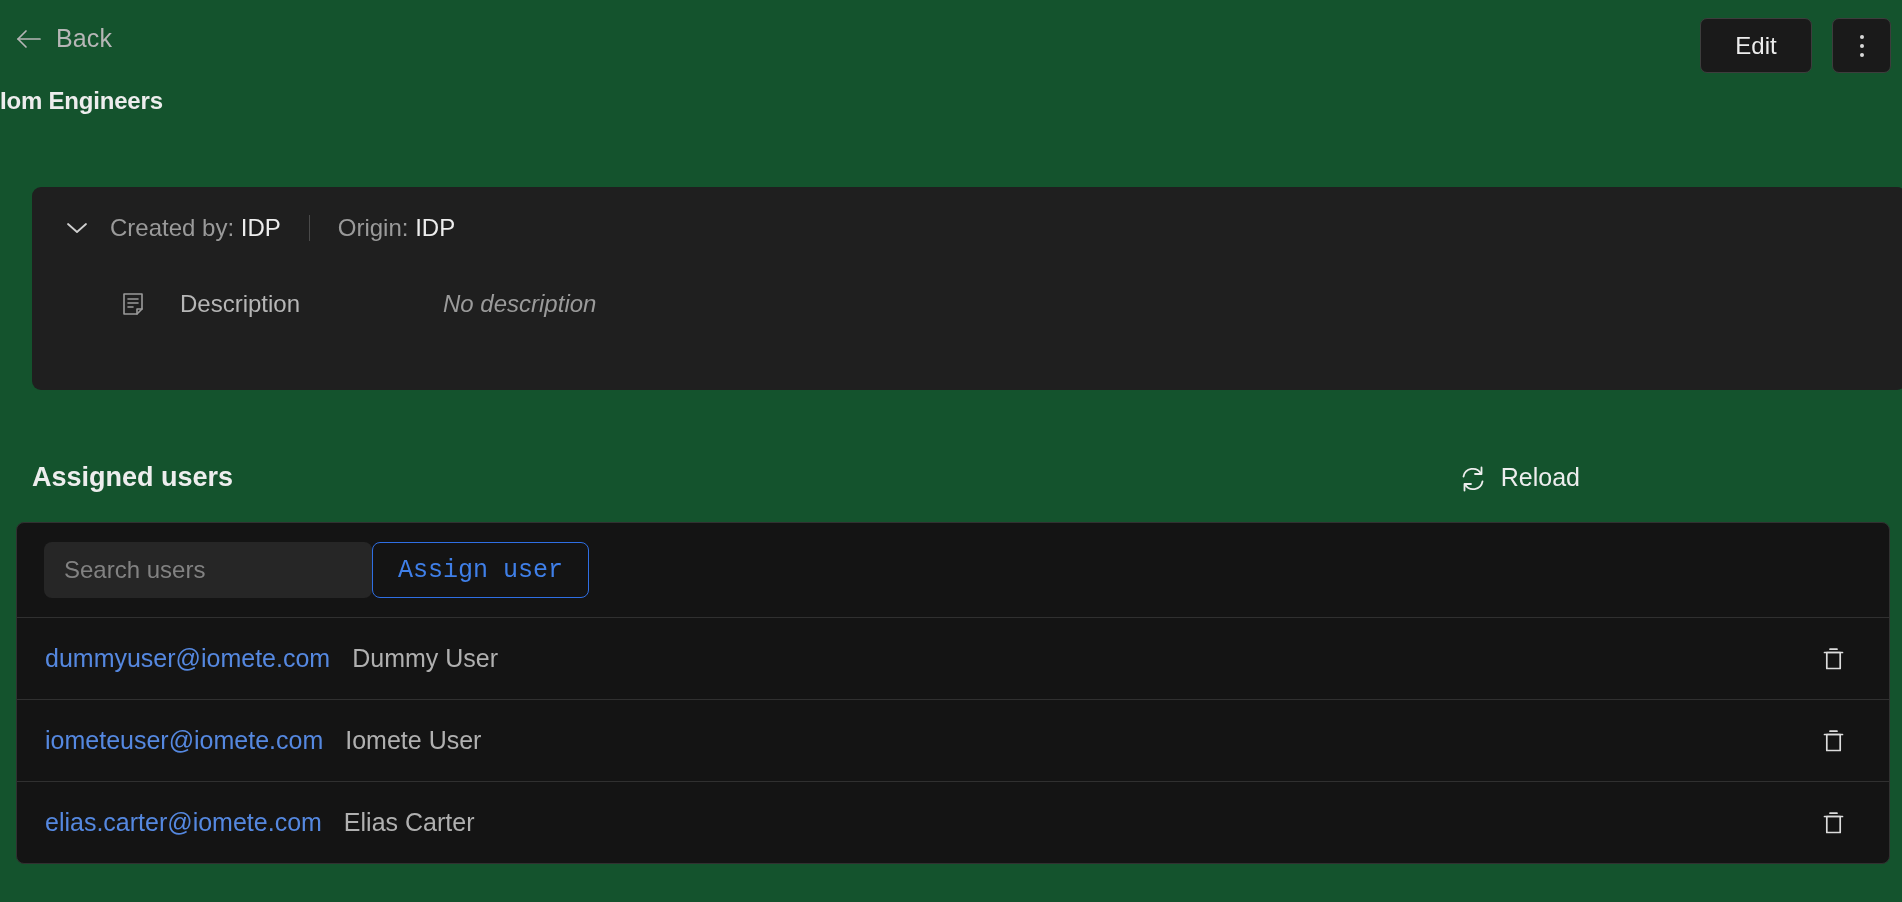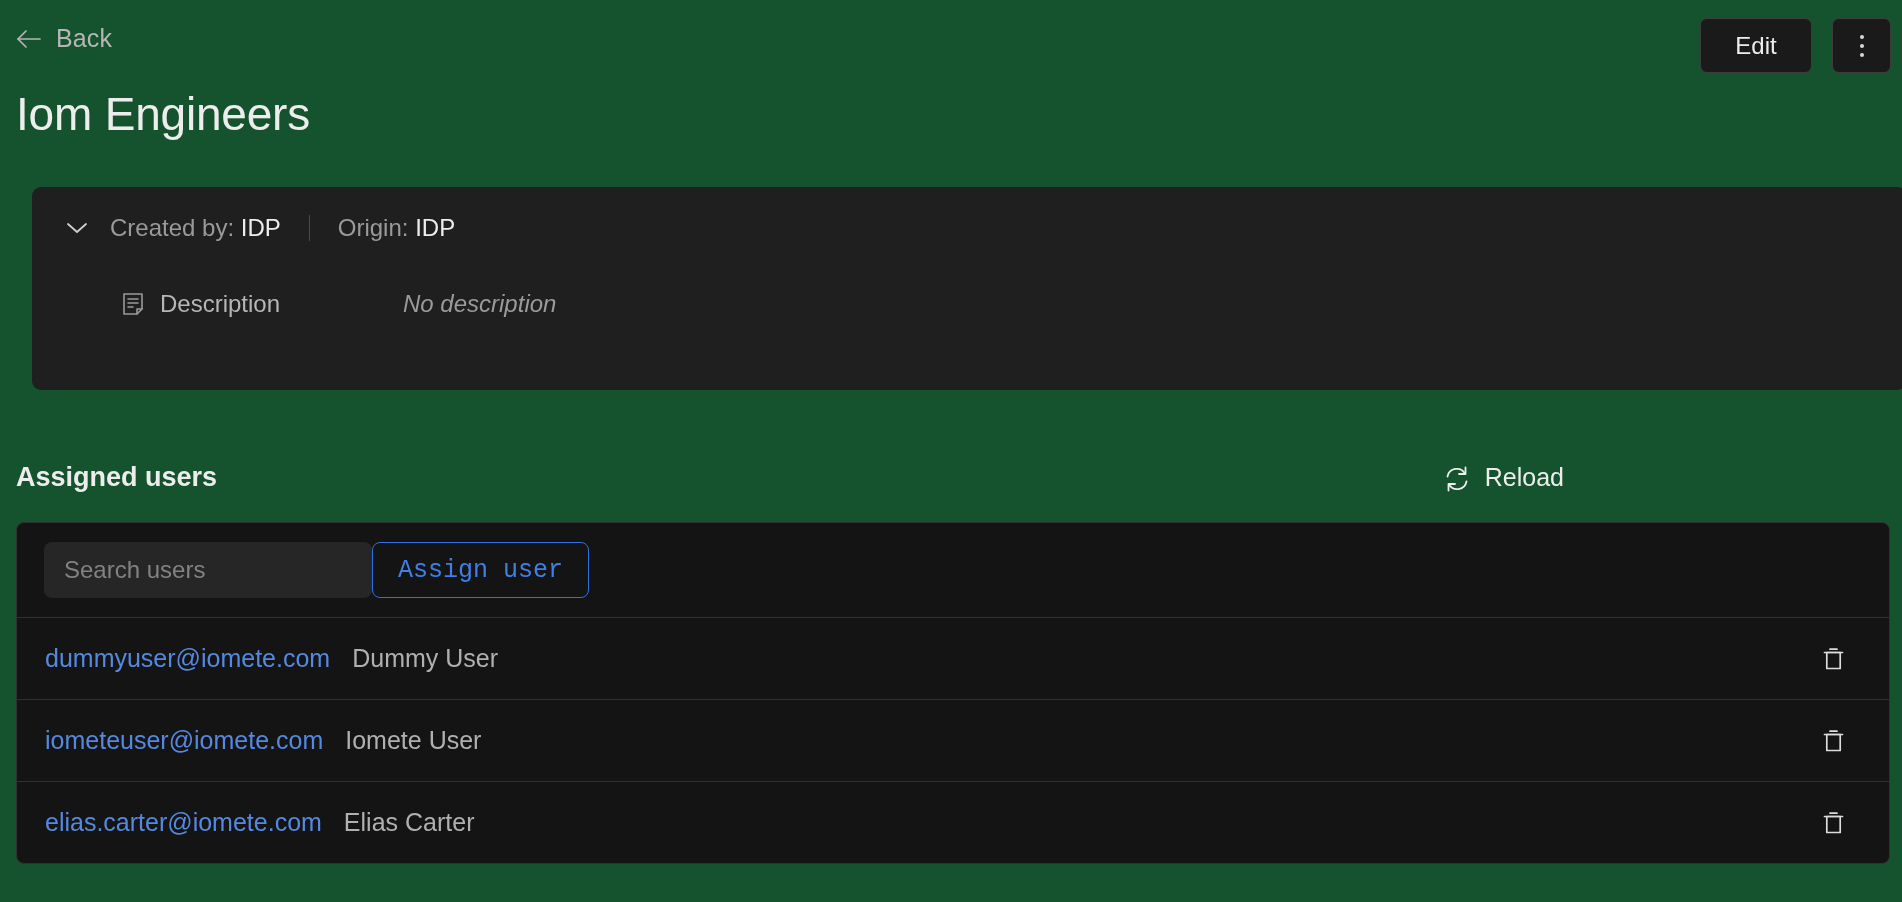--- a/index.html
+++ b/index.html
@@ -91,23 +91,23 @@
   .kebab-dots i {
     width: 4px; height: 4px;
     border-radius: 50%;
     background: #d8d8d8;
     display: block;
   }
 
   
   .page-title {
     position: absolute;
-    left: 16px; top: 87px;
-    font-size: 46px;
-    font-weight: normal;
+    left: 0; top: 87px;
+    font-size: 24px;
+    font-weight: bold;
     color: #ededed;
     letter-spacing: -0.2px;
   }
 
   
   .info-card {
     position: absolute;
     left: 32px; top: 187px;
     width: 1874px;
     height: 203px;
@@ -145,41 +145,42 @@
     background: #4a4a4a;
     margin: 0 28px;
   }
 
   .desc-row {
     position: absolute;
     left: 90px; top: 100px;
     display: flex;
     align-items: center;
     height: 34px;
+    gap: 20px;
   }
   .desc-icon {
     width: 22px; height: 24px;
     margin-right: 16px;
     display: block;
   }
   .desc-label {
     font-size: 24px;
     color: #b6b6b6;
     width: 243px;
   }
   .desc-value {
     font-size: 24px;
     color: #9a9a9a;
     font-style: italic;
   }
 
   
   .section-head {
     position: absolute;
-    left: 0; top: 462px;
+    left: 16px; top: 462px;
     width: 1578px;
     height: 50px;
   }
   .section-title {
     position: absolute;
     left: 16px; top: 0;
     font-size: 27px;
     font-weight: bold;
     color: #ededed;
   }

